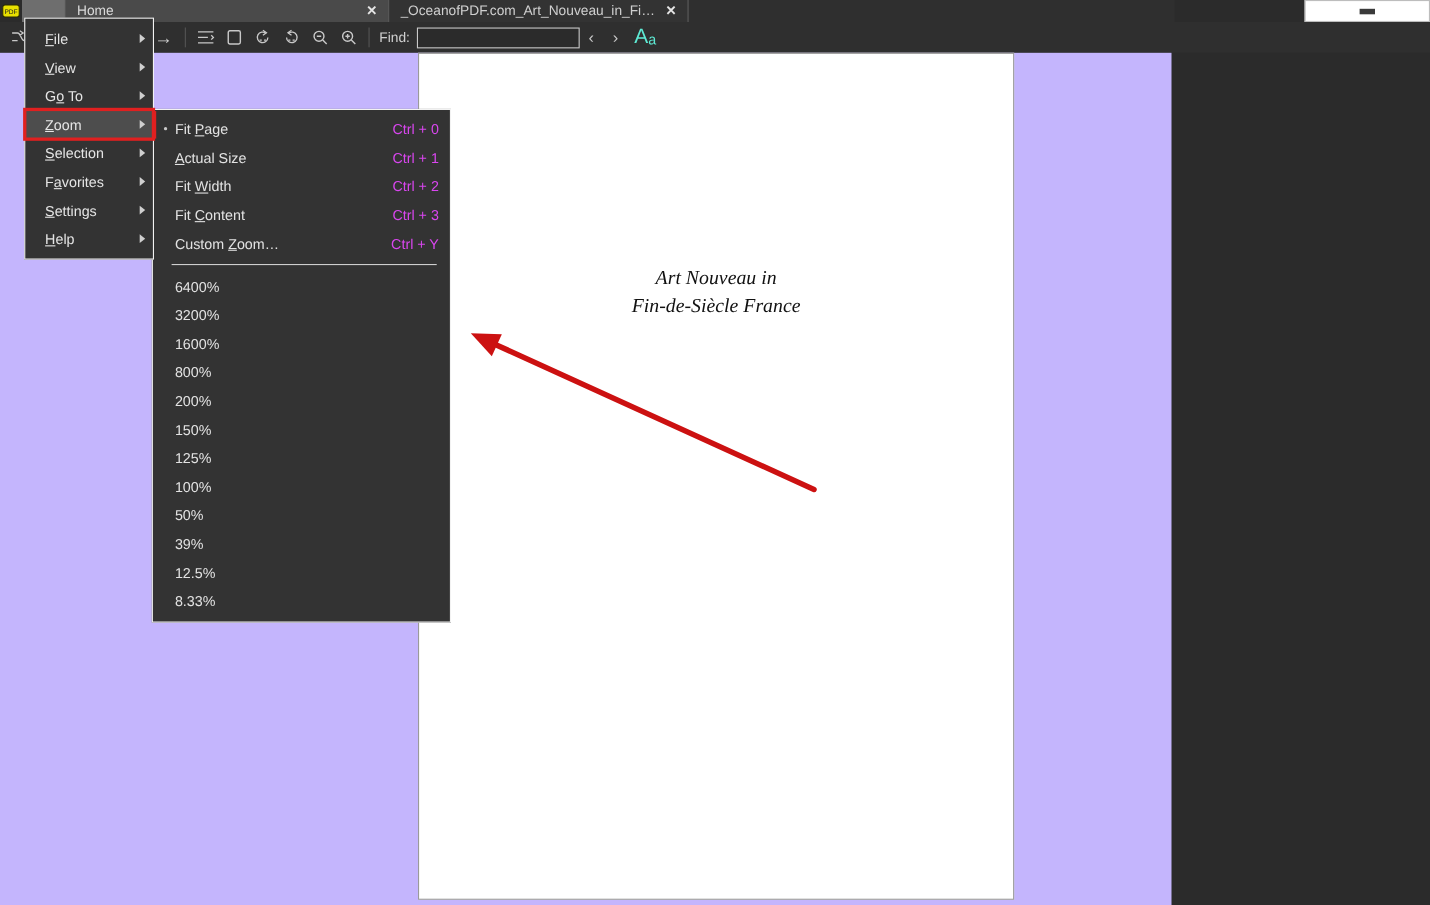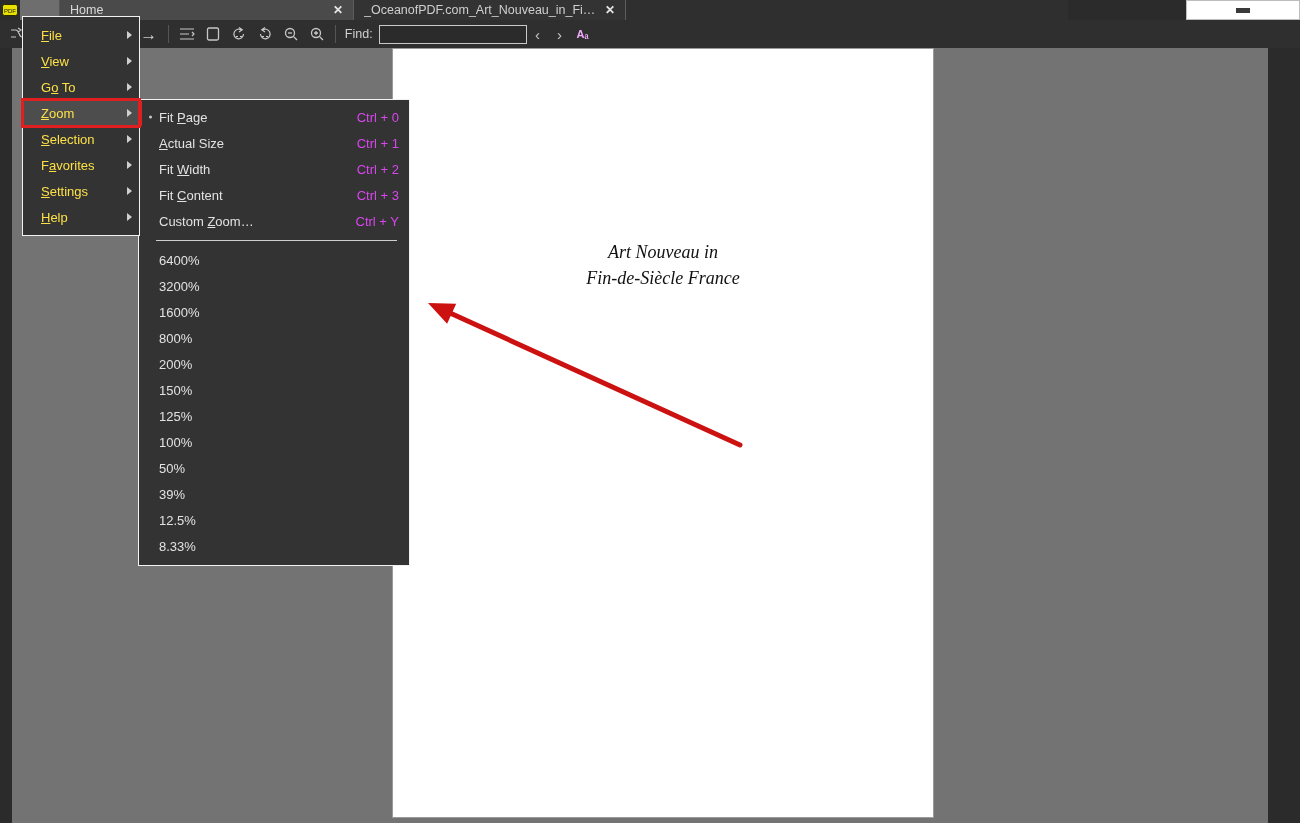--- a/index.html
+++ b/index.html
@@ -66,24 +66,24 @@
   .tb-sep { width: 1px; height: 18px; background: #555; margin: 0 5px; }
   .arrow-btn { width: 28px; height: 26px; display:flex; align-items:center; justify-content:center;
                color:#cfcfcf; font-size: 17px; line-height: 1; }
   .find-label { margin-left: 4px; margin-right: 6px; color: #d0d0d0; font-size: 12.5px; }
   .find-input {
     width: 148px; height: 19px; background: #2b2b2b;
     border: 1px solid #c9c9c9;
   }
   .find-nav { width: 22px; display:flex; align-items:center; justify-content:center;
               color:#c8c8c8; font-size: 15px; }
-  .case-icon { margin-left: 6px; color:#f0abfc; font-size: 11px; font-weight: bold; }
-
-  
-  .docarea { position: absolute; left: 12px; top: 48px; width: 1256px; height: 775px; background:#737373; }
+  .case-icon { margin-left: 6px; color:#5eead4; font-size: 19px; }
+
+  
+  .docarea { position: absolute; left: 0; top: 48px; width: 1065px; height: 775px; background:#c4b5fd; }
   .page {
     position: absolute; left: 380px; top: 0px;
     width: 542px; height: 770px;
     background: #ffffff;
     border: 1px solid #9a9a9a;
   }
   .page-title {
     position: absolute; left: 0; right: 0; top: 190px;
     text-align: center;
     font-family: "Liberation Serif", serif;
@@ -100,21 +100,21 @@
   .menu-main {
     position: absolute; left: 22px; top: 16px; width: 118px;
     background: #333333;
     border: 1px solid #f2f2f2;
     padding: 5px 0 5px 0;
     z-index: 30;
   }
   .menu-item {
     position: relative; height: 26px;
     display: flex; align-items: center;
-    color: #fde047; font-size: 13px;
+    color: #e5e5e5; font-size: 13px;
     padding-left: 18px; padding-right: 8px;
   }
   .menu-item .mi-caret {
     position: absolute; right: 7px; top: 50%; transform: translateY(-50%);
     width: 0; height: 0;
     border-left: 5px solid #cfcfcf;
     border-top: 4px solid transparent;
     border-bottom: 4px solid transparent;
   }
   .menu-item.selected {

